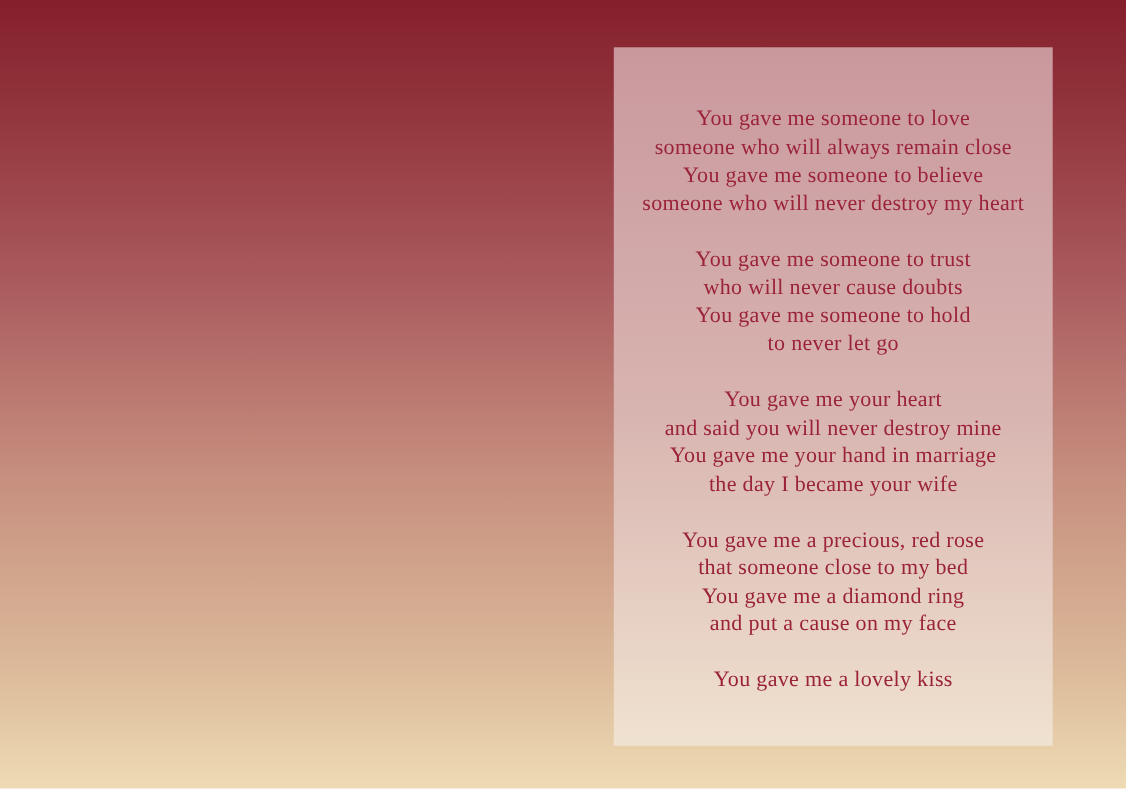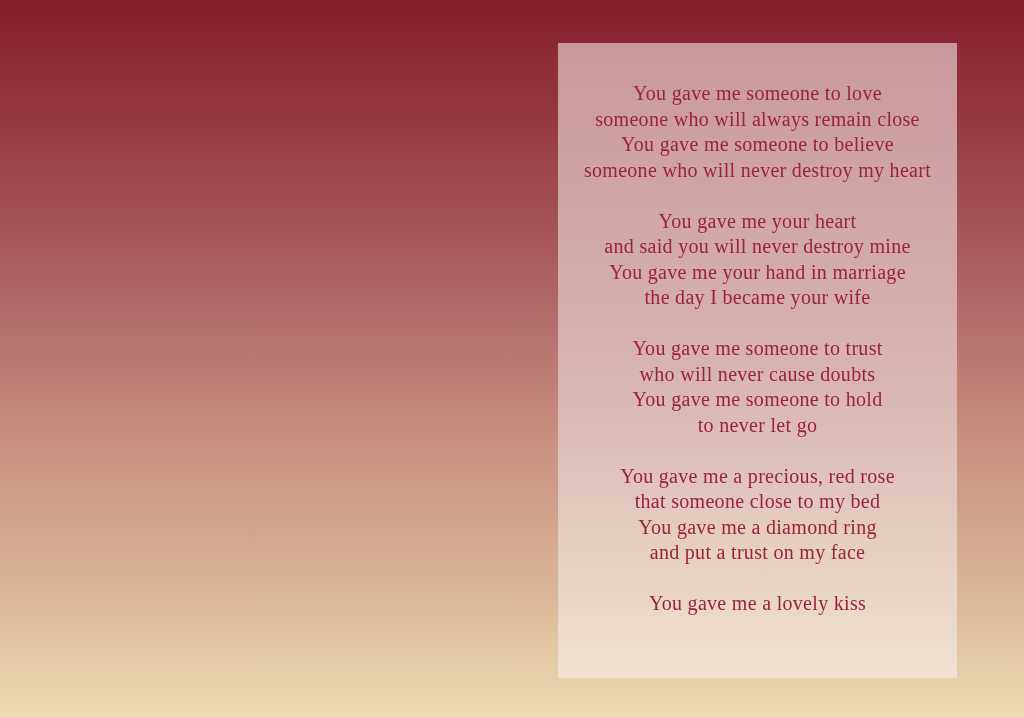--- a/index.html
+++ b/index.html
@@ -34,21 +34,21 @@
   .poem-panel {
     position: absolute;
     left: 558px;
     top: 43px;
     width: 399px;
     height: 635px;
     background: linear-gradient(180deg,
       var(--panel-top) 0%,
       var(--panel-mid) 52%,
       var(--panel-bottom) 100%);
-    padding-top: 38px;
+    padding-top: 53px;
   }
   .stanza {
     text-align: center;
     color: var(--text);
     font-size: 20px;
     line-height: 25.5px;
     letter-spacing: 0.3px;
     margin-bottom: 25.5px;
   }
   .stanza:last-child { margin-bottom: 15px; }
@@ -61,38 +61,38 @@
   <div class="poem-panel">
 
     <div class="stanza">
       <div class="poem-line">You gave me someone to love</div>
       <div class="poem-line">someone who will always remain close</div>
       <div class="poem-line">You gave me someone to believe</div>
       <div class="poem-line">someone who will never destroy my heart</div>
     </div>
 
     <div class="stanza">
+      <div class="poem-line">You gave me someone to trust</div>
+      <div class="poem-line">who will never cause doubts</div>
+      <div class="poem-line">You gave me someone to hold</div>
+      <div class="poem-line">to never let go</div>
+    </div>
+
+    <div class="stanza">
       <div class="poem-line">You gave me your heart</div>
       <div class="poem-line">and said you will never destroy mine</div>
       <div class="poem-line">You gave me your hand in marriage</div>
       <div class="poem-line">the day I became your wife</div>
     </div>
 
     <div class="stanza">
-      <div class="poem-line">You gave me someone to trust</div>
-      <div class="poem-line">who will never cause doubts</div>
-      <div class="poem-line">You gave me someone to hold</div>
-      <div class="poem-line">to never let go</div>
-    </div>
-
-    <div class="stanza">
       <div class="poem-line">You gave me a precious, red rose</div>
       <div class="poem-line">that someone close to my bed</div>
       <div class="poem-line">You gave me a diamond ring</div>
-      <div class="poem-line">and put a trust on my face</div>
+      <div class="poem-line">and put a cause on my face</div>
     </div>
 
     <div class="stanza">
       <div class="poem-line">You gave me a lovely kiss</div>
     </div>
 
   </div>
 </div>
 
 </body></html>

